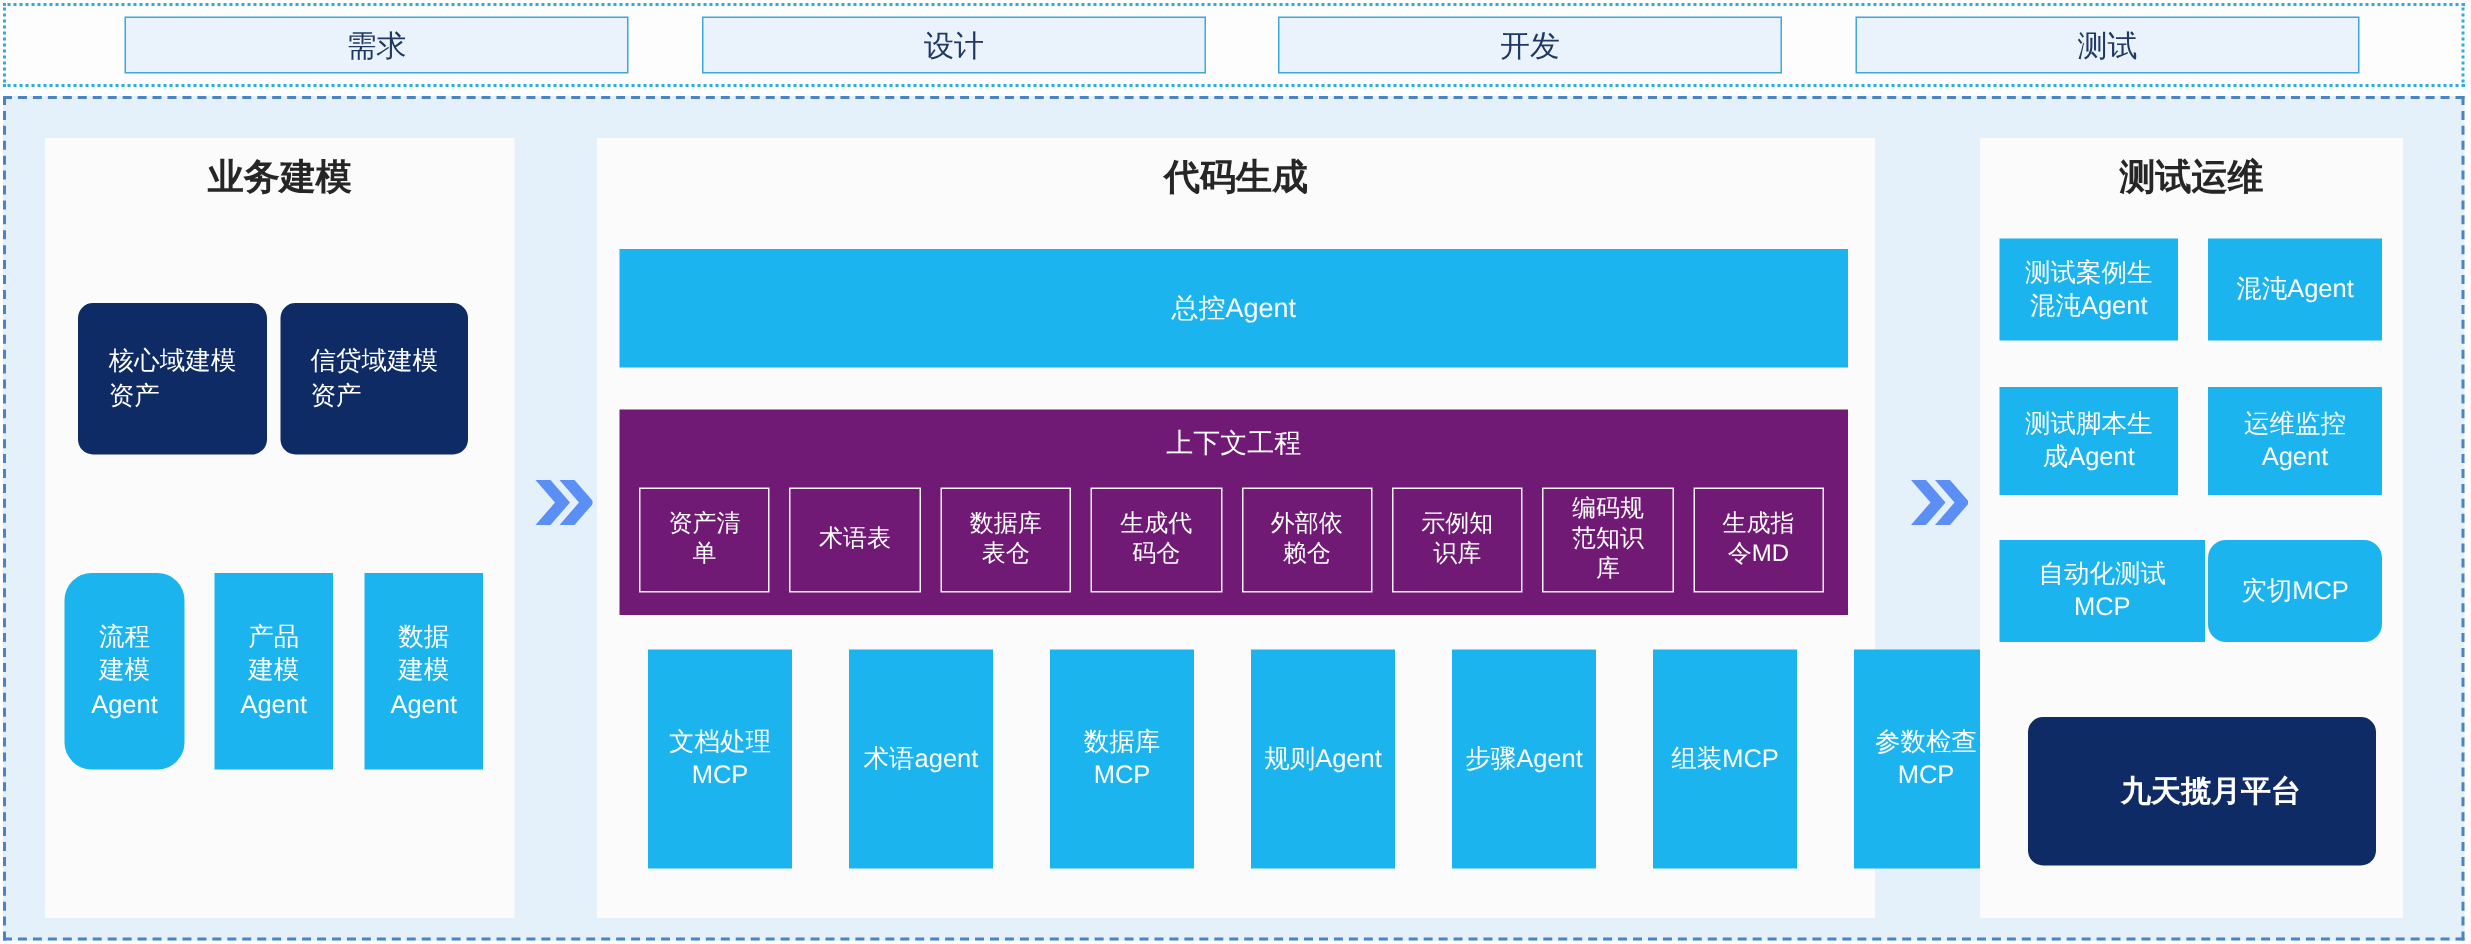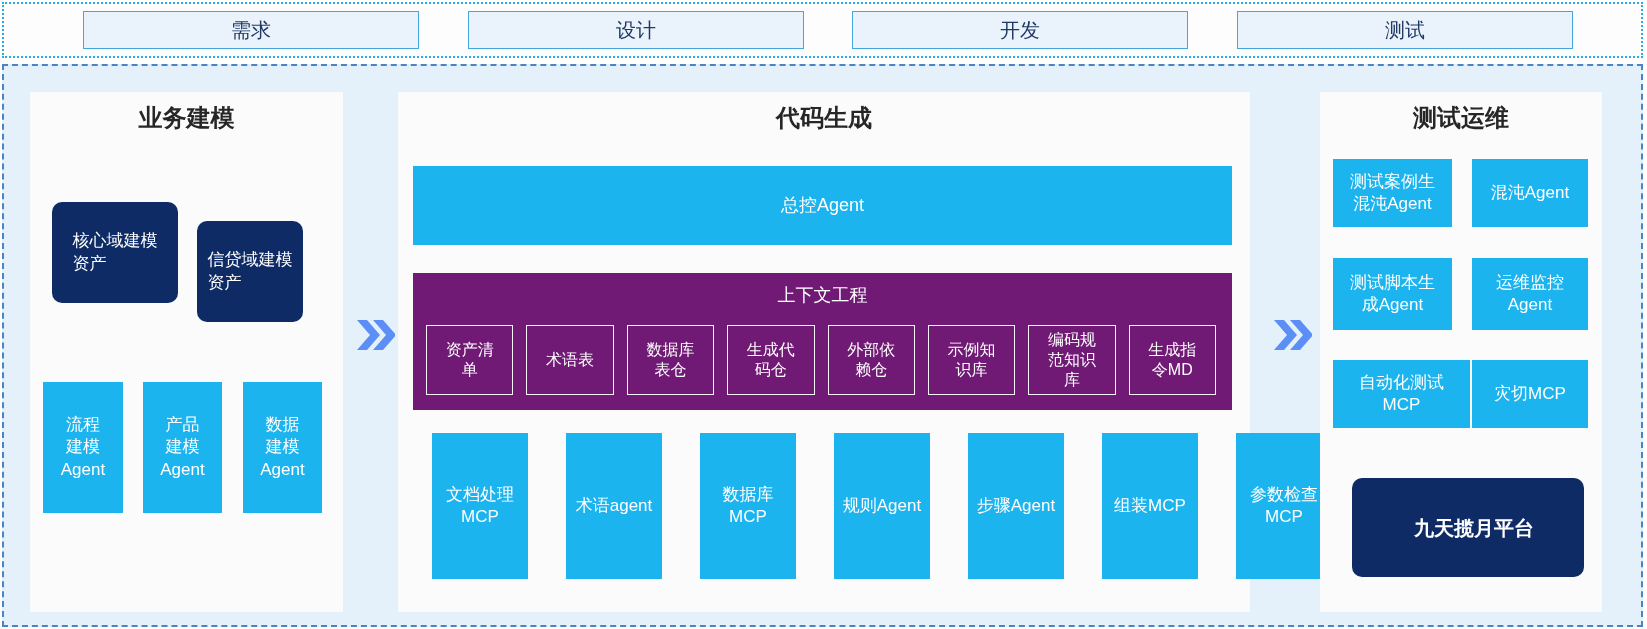--- a/index.html
+++ b/index.html
@@ -56,23 +56,23 @@
     <div class="phase-box" style="left:800px">开发</div>
     <div class="phase-box" style="left:1185px">测试</div>
   </div>
 
   <div id="main-area">
 
     <div class="panel" style="left:26px;width:313px;">
       <div class="panel-title">业务建模</div>
       <div class="navy-box asset-box" style="left:22px;top:110px;width:126px;height:101px;">核心域建模
 资产</div>
-      <div class="navy-box asset-box" style="left:167px;top:110px;width:106px;height:101px;margin-top:19px;">信贷域建模
+      <div class="navy-box asset-box" style="left:157px;top:110px;width:125px;height:101px;">信贷域建模
 资产</div>
-      <div class="cyan-box agent-small" style="left:13px;top:290px;width:80px;height:131px;">流程
+      <div class="cyan-box agent-small" style="left:13px;top:290px;width:80px;height:131px;border-radius:18px;">流程
 建模
 Agent</div>
       <div class="cyan-box agent-small" style="left:113px;top:290px;width:79px;height:131px;">产品
 建模
 Agent</div>
       <div class="cyan-box agent-small" style="left:213px;top:290px;width:79px;height:131px;">数据
 建模
 Agent</div>
     </div>
 
@@ -131,18 +131,18 @@
       <div class="panel-title">测试运维</div>
       <div class="cyan-box agent-small" style="left:13px;top:67px;width:119px;height:68px;">测试案例生
 混沌Agent</div>
       <div class="cyan-box agent-small" style="left:152px;top:67px;width:116px;height:68px;">混沌Agent</div>
       <div class="cyan-box agent-small" style="left:13px;top:166px;width:119px;height:72px;">测试脚本生
 成Agent</div>
       <div class="cyan-box agent-small" style="left:152px;top:166px;width:116px;height:72px;">运维监控
 Agent</div>
       <div class="cyan-box agent-small" style="left:13px;top:268px;width:137px;height:68px;">自动化测试
 MCP</div>
-      <div class="cyan-box agent-small" style="left:152px;top:268px;width:116px;height:68px;">灾切MCP</div>
+      <div class="cyan-box agent-small" style="left:152px;top:268px;width:116px;height:68px;border-radius:12px;">灾切MCP</div>
       <div class="navy-box" id="platform-box">九天揽月平台</div>
     </div>
 
   </div>
 </div>
 
 </body></html>

